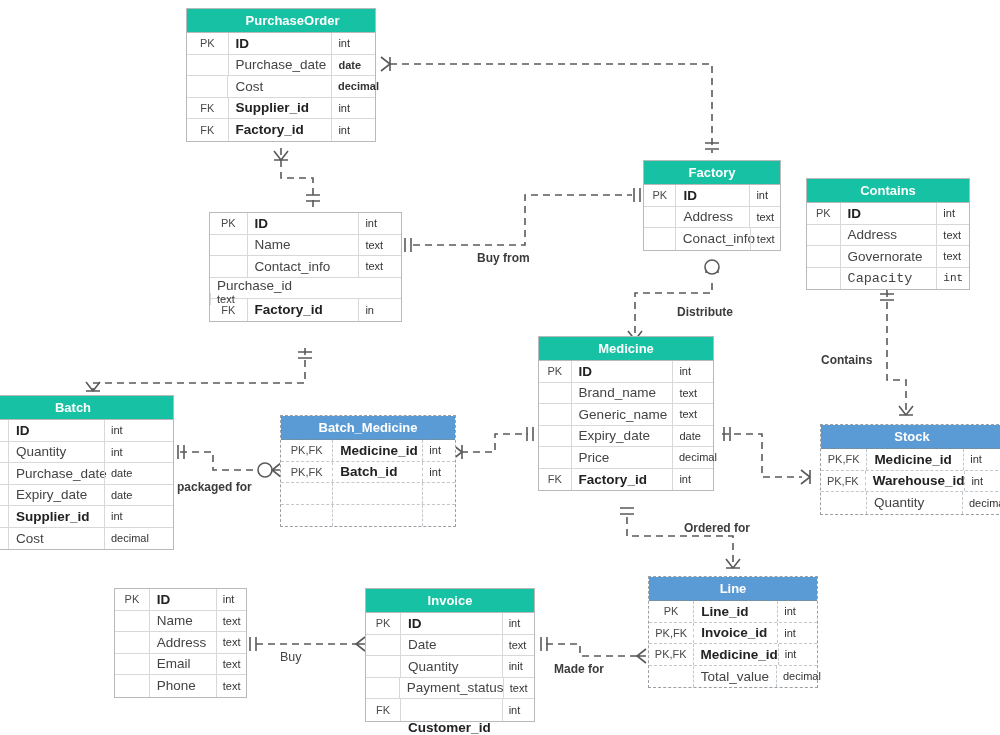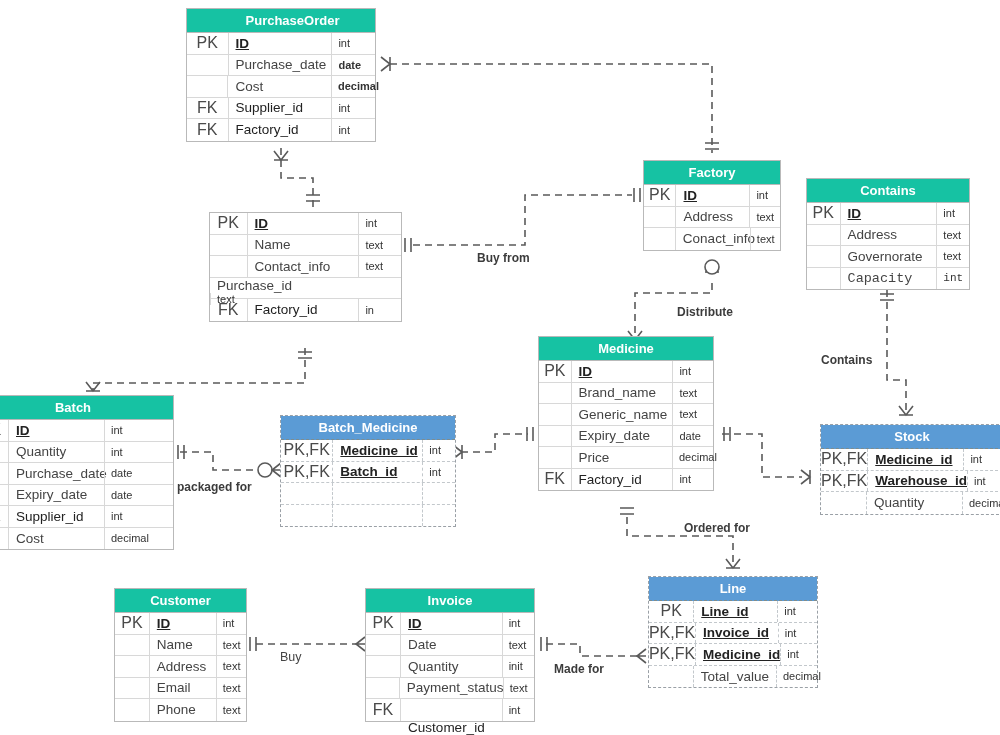--- a/index.html
+++ b/index.html
@@ -13,27 +13,27 @@
 
   .entity{position:absolute;box-sizing:border-box;background:#ffffff;}
   .entity .hdr{
     box-sizing:border-box;width:100%;text-align:center;
     font-weight:bold;font-size:13px;color:#ffffff;
     display:flex;align-items:center;justify-content:center;
   }
   .entity .body{box-sizing:border-box;width:100%;}
   .row{display:flex;box-sizing:border-box;}
   .c-key{box-sizing:border-box;display:flex;align-items:center;justify-content:center;
-         font-size:16px;color:#4a4a4a;}
+         font-size:11px;color:#4a4a4a;}
   .c-name{box-sizing:border-box;display:flex;align-items:center;padding-left:7px;
           font-size:13.5px;color:#444;}
   .c-type{box-sizing:border-box;display:flex;align-items:center;padding-left:6px;
           font-size:11px;color:#333;}
-  .c-name.pk{font-weight:bold;text-decoration:underline;color:#222;}
-  .c-name.fk{font-weight:normal;color:#222;}
+  .c-name.pk{font-weight:bold;color:#222;}
+  .c-name.fk{font-weight:bold;color:#222;}
   .c-type.b{font-weight:bold;}
 
   
   .strong{border:1px solid #b9b9b9;}
   .strong .hdr{background:#16c2a3;border-bottom:1px solid #b9b9b9;}
   .strong .row{border-bottom:1px solid #d8d8d8;}
   .strong .row:last-child{border-bottom:none;}
   .strong .c-key{border-right:1px solid #d8d8d8;}
   .strong .c-type{border-left:1px solid #d8d8d8;}
 
@@ -351,21 +351,20 @@
             <div class="c-type" style="width: 41px;">int</div>
           </div>
           <div class="row" style="height: 21.5px;">
             <div class="c-key" style="width: 48px;"></div>
             <div class="c-name" style="width: 99px;">Quantity</div>
             <div class="c-type" style="width: 41px;">decimal</div>
           </div>
         </div>
       </div>
       <div class="entity strong" style="left: 114px; top: 588px; width: 133px;">
-        <div class="hdr" style="height: 24px;">Customer</div>
         <div class="body">
           <div class="row" style="height: 21.5px;">
             <div class="c-key" style="width: 36px;">PK</div>
             <div class="c-name pk" style="width: 68px;">ID</div>
             <div class="c-type" style="width: 31px;">int</div>
           </div>
           <div class="row" style="height: 21.5px;">
             <div class="c-key" style="width: 36px;"></div>
             <div class="c-name" style="width: 68px;">Name</div>
             <div class="c-type" style="width: 31px;">text</div>

